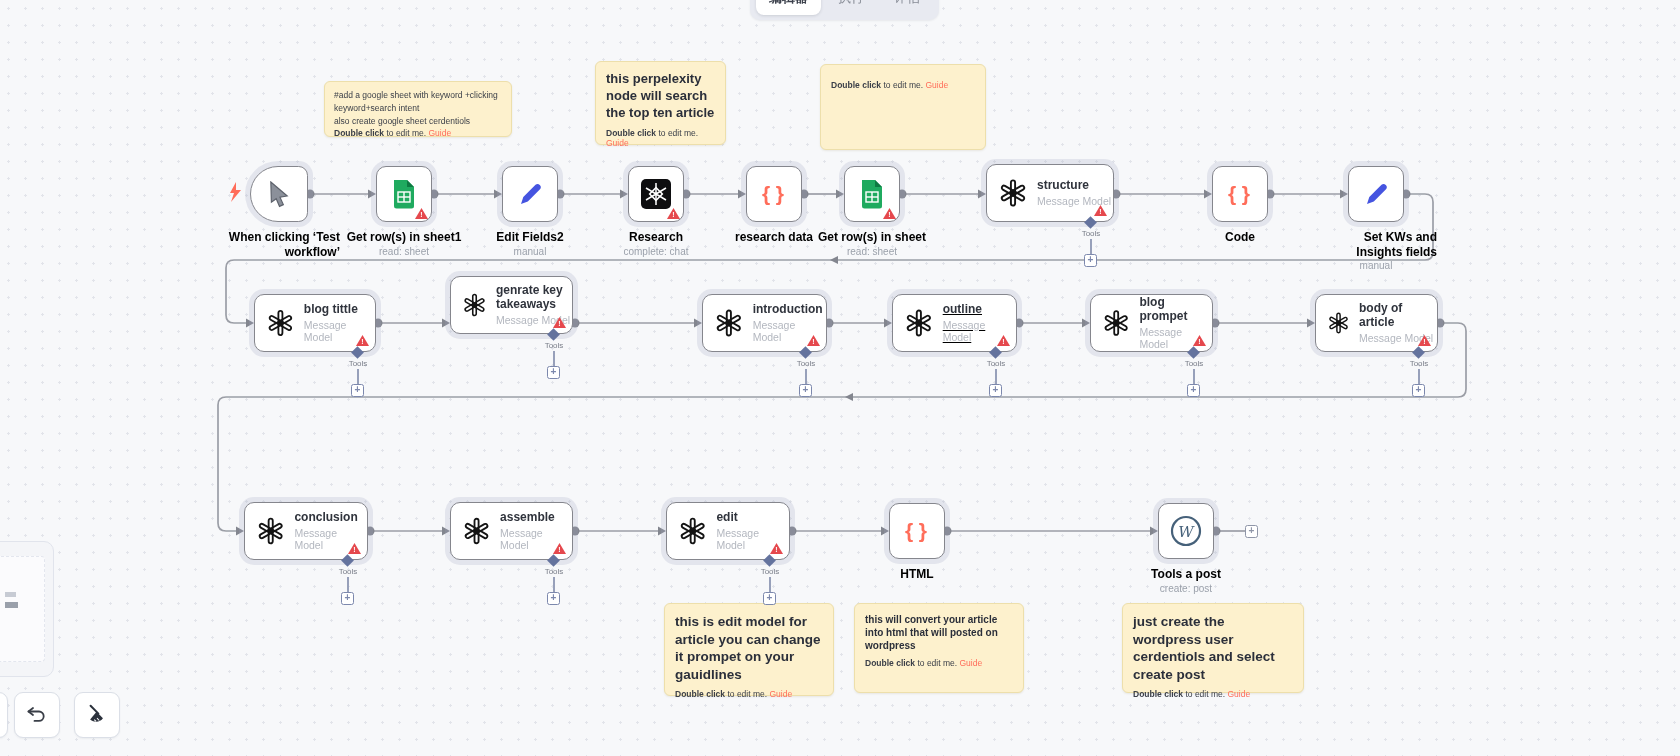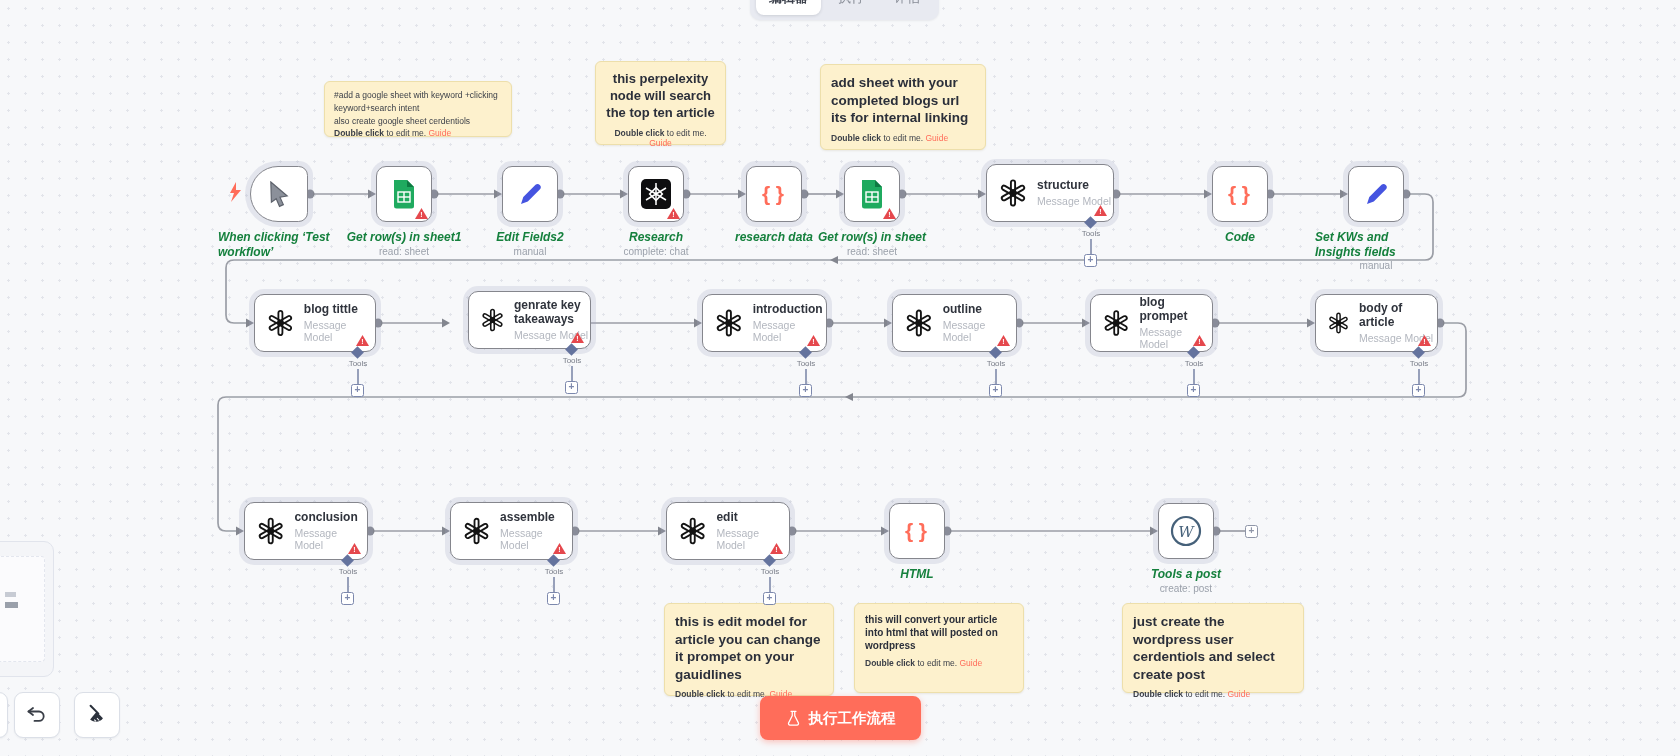--- a/index.html
+++ b/index.html
@@ -22,21 +22,21 @@
   .tab { font-size:13px; color:#8287922; color:#878c96; padding:8px 13px; border-radius:8px; white-space:nowrap; cursor:pointer; }
   .tab.active { background:#ffffff; color:#3c414c; font-weight:600; box-shadow:0 1px 3px rgba(40,45,60,.15); }
 
   
   .node { position:absolute; background:#fff; border:1.7px solid #85868d; border-radius:10px;
     box-shadow:0 0 0 5px rgba(160,165,190,.22); }
   .node-sm { width:56px; height:56px; display:flex; align-items:center; justify-content:center; }
   .trigger { border-radius:30px 10px 10px 30px; }
   .node-wide { height:58px; display:flex; align-items:center; gap:9px; padding-left:11px; }
   .nlabel { position:absolute; top:calc(100% + 9px); left:50%; transform:translateX(-50%);
-    font-size:12px; font-weight:600; color:#15803d; text-align:left; white-space:nowrap; line-height:1.25;font-style:italic; }
+    font-size:12px; font-weight:600; color:#000000; text-align:right; white-space:nowrap; line-height:1.25; }
   .nlabel.wrap { white-space:normal; width:122px; }
   .nsub { position:absolute; left:50%; transform:translateX(-50%); font-size:10px; color:#9ba1ab; white-space:nowrap; text-align:center; }
   .w-text { display:flex; flex-direction:column; gap:2px; }
   .w-title { font-size:12px; font-weight:600; color:#2f333c; line-height:1.15; }
   .w-sub { font-size:10.5px; color:#b3b7bf; }
   .warn { position:absolute; width:13px; height:11px; background:#e5484d;
     clip-path:polygon(50% 0, 100% 100%, 0 100%); display:flex; align-items:flex-end; justify-content:center; }
   .warn::after { content:"!"; color:#fff; font-size:7px; font-weight:700; line-height:1; margin-bottom:1px; }
   .warn-sm { right:3px; bottom:2px; }
   .warn-w { right:6px; bottom:5px; }
@@ -195,27 +195,26 @@
     <div class="tab">评估</div>
   </div>
 
   <div class="sticky" style="left:324px;top:81px;width:188px;height:56px;padding:7px 9px;">
     <div class="body-sm">#add a google sheet with keyword +clicking</div>
     <div class="body-sm">keyword+search intent</div>
     <div class="body-sm">also create google sheet cerdentiols</div>
     <div class="body-sm"><b>Double click</b><span> to edit me. </span><span class="guide">Guide</span></div>
   </div>
 
-  <div class="sticky" style="left:595px;top:61px;width:131px;height:84px;text-align:center;">
+  <div class="sticky" style="left:595px;top:61px;width:131px;height:84px;">
     <div class="body-bold">this perpelexity node will search the top ten article</div>
     <div class="footer"><b>Double click</b><span> to edit me. </span><span class="guide">Guide</span></div>
   </div>
 
   <div class="sticky" style="left:820px;top:64px;width:166px;height:86px;">
-    <div class="body-bold" style="font-size:13.5px">add sheet with your completed blogs url its for internal linking</div>
     <div class="footer"><b>Double click</b><span> to edit me. </span><span class="guide">Guide</span></div>
   </div>
 
   <div class="sticky" style="left:664px;top:603px;width:170px;height:93px;">
     <div class="body-bold" style="font-size:13.5px">this is edit model for article you can change it prompet on your gauidlines</div>
     <div class="footer"><b>Double click</b><span> to edit me. </span><span class="guide">Guide</span></div>
   </div>
 
   <div class="sticky" style="left:854px;top:603px;width:170px;height:90px;">
     <div class="body-bold" style="font-size:10px">this will convert your article into html that will posted on wordpress</div>
@@ -310,21 +309,21 @@
         <div class="w-title">blog tittle</div>
       <div class="w-sub">Message Model</div>
       </div>
     <span class="warn warn-w"></span>
     <span class="diamond"></span>
     <span class="tlabel">Tools</span>
     <span class="stub"></span>
       <span class="plusbox">+</span>
   </div>
 
-  <div class="node node-wide" style="left:450px;top:291px;width:123px;margin-left:18px;">
+  <div class="node node-wide" style="left:450px;top:276px;width:123px;">
     <svg width="30" height="30" viewBox="0 0 30 30">
         <use href="#openai-g"></use>
       </svg>
     <div class="w-text">
         <div class="w-title" style="width:76px;white-space:normal;">genrate key takeaways</div>
       <div class="w-sub">Message Model</div>
       </div>
     <span class="warn warn-w"></span>
     <span class="diamond"></span>
     <span class="tlabel">Tools</span>
@@ -340,21 +339,21 @@
         <div class="w-title">introduction</div>
       <div class="w-sub">Message Model</div>
       </div>
     <span class="warn warn-w"></span>
     <span class="diamond"></span>
     <span class="tlabel">Tools</span>
     <span class="stub"></span>
       <span class="plusbox">+</span>
   </div>
 
-  <div class="node node-wide" style="left:892px;top:294px;width:125px;">
+  <div class="node node-wide" style="left:892px;top:294px;width:125px;text-decoration:underline;">
     <svg width="30" height="30" viewBox="0 0 30 30">
         <use href="#openai-g"></use>
       </svg>
     <div class="w-text">
         <div class="w-title">outline</div>
       <div class="w-sub">Message Model</div>
       </div>
     <span class="warn warn-w"></span>
     <span class="diamond"></span>
     <span class="tlabel">Tools</span>
@@ -466,20 +465,14 @@
     </svg>
   </div>
   <div class="sq-btn" style="left:74px;top:692px;">
     <svg width="22" height="22" viewBox="0 0 24 24">
       <path d="M5 2 L13.5 10.5" stroke="#2b313c" stroke-width="2.2" stroke-linecap="round"></path>
       <path d="M11.5 8.5 l7 7 c-2.5 4-9 5.5-14 1.5 z" fill="#2b313c"></path>
       <path d="M9 17 l2 2 M12 15.5 l2.5 2.5" stroke="#fff" stroke-width="1.1"></path>
     </svg>
   </div>
 
-  <button class="exec-btn">
-    <svg width="15" height="17" viewBox="0 0 24 27" fill="none" stroke="#fff" stroke-width="2" stroke-linecap="round" stroke-linejoin="round">
-      <path d="M8 2 h8 M10 2 v7 L4.2 20.5 A2.4 2.4 0 0 0 6.4 24 h11.2 a2.4 2.4 0 0 0 2.2-3.5 L14 9 V2"></path>
-    </svg>
-    <span>执行工作流程</span>
-  </button>
 
 </div>
 
 </body></html>

